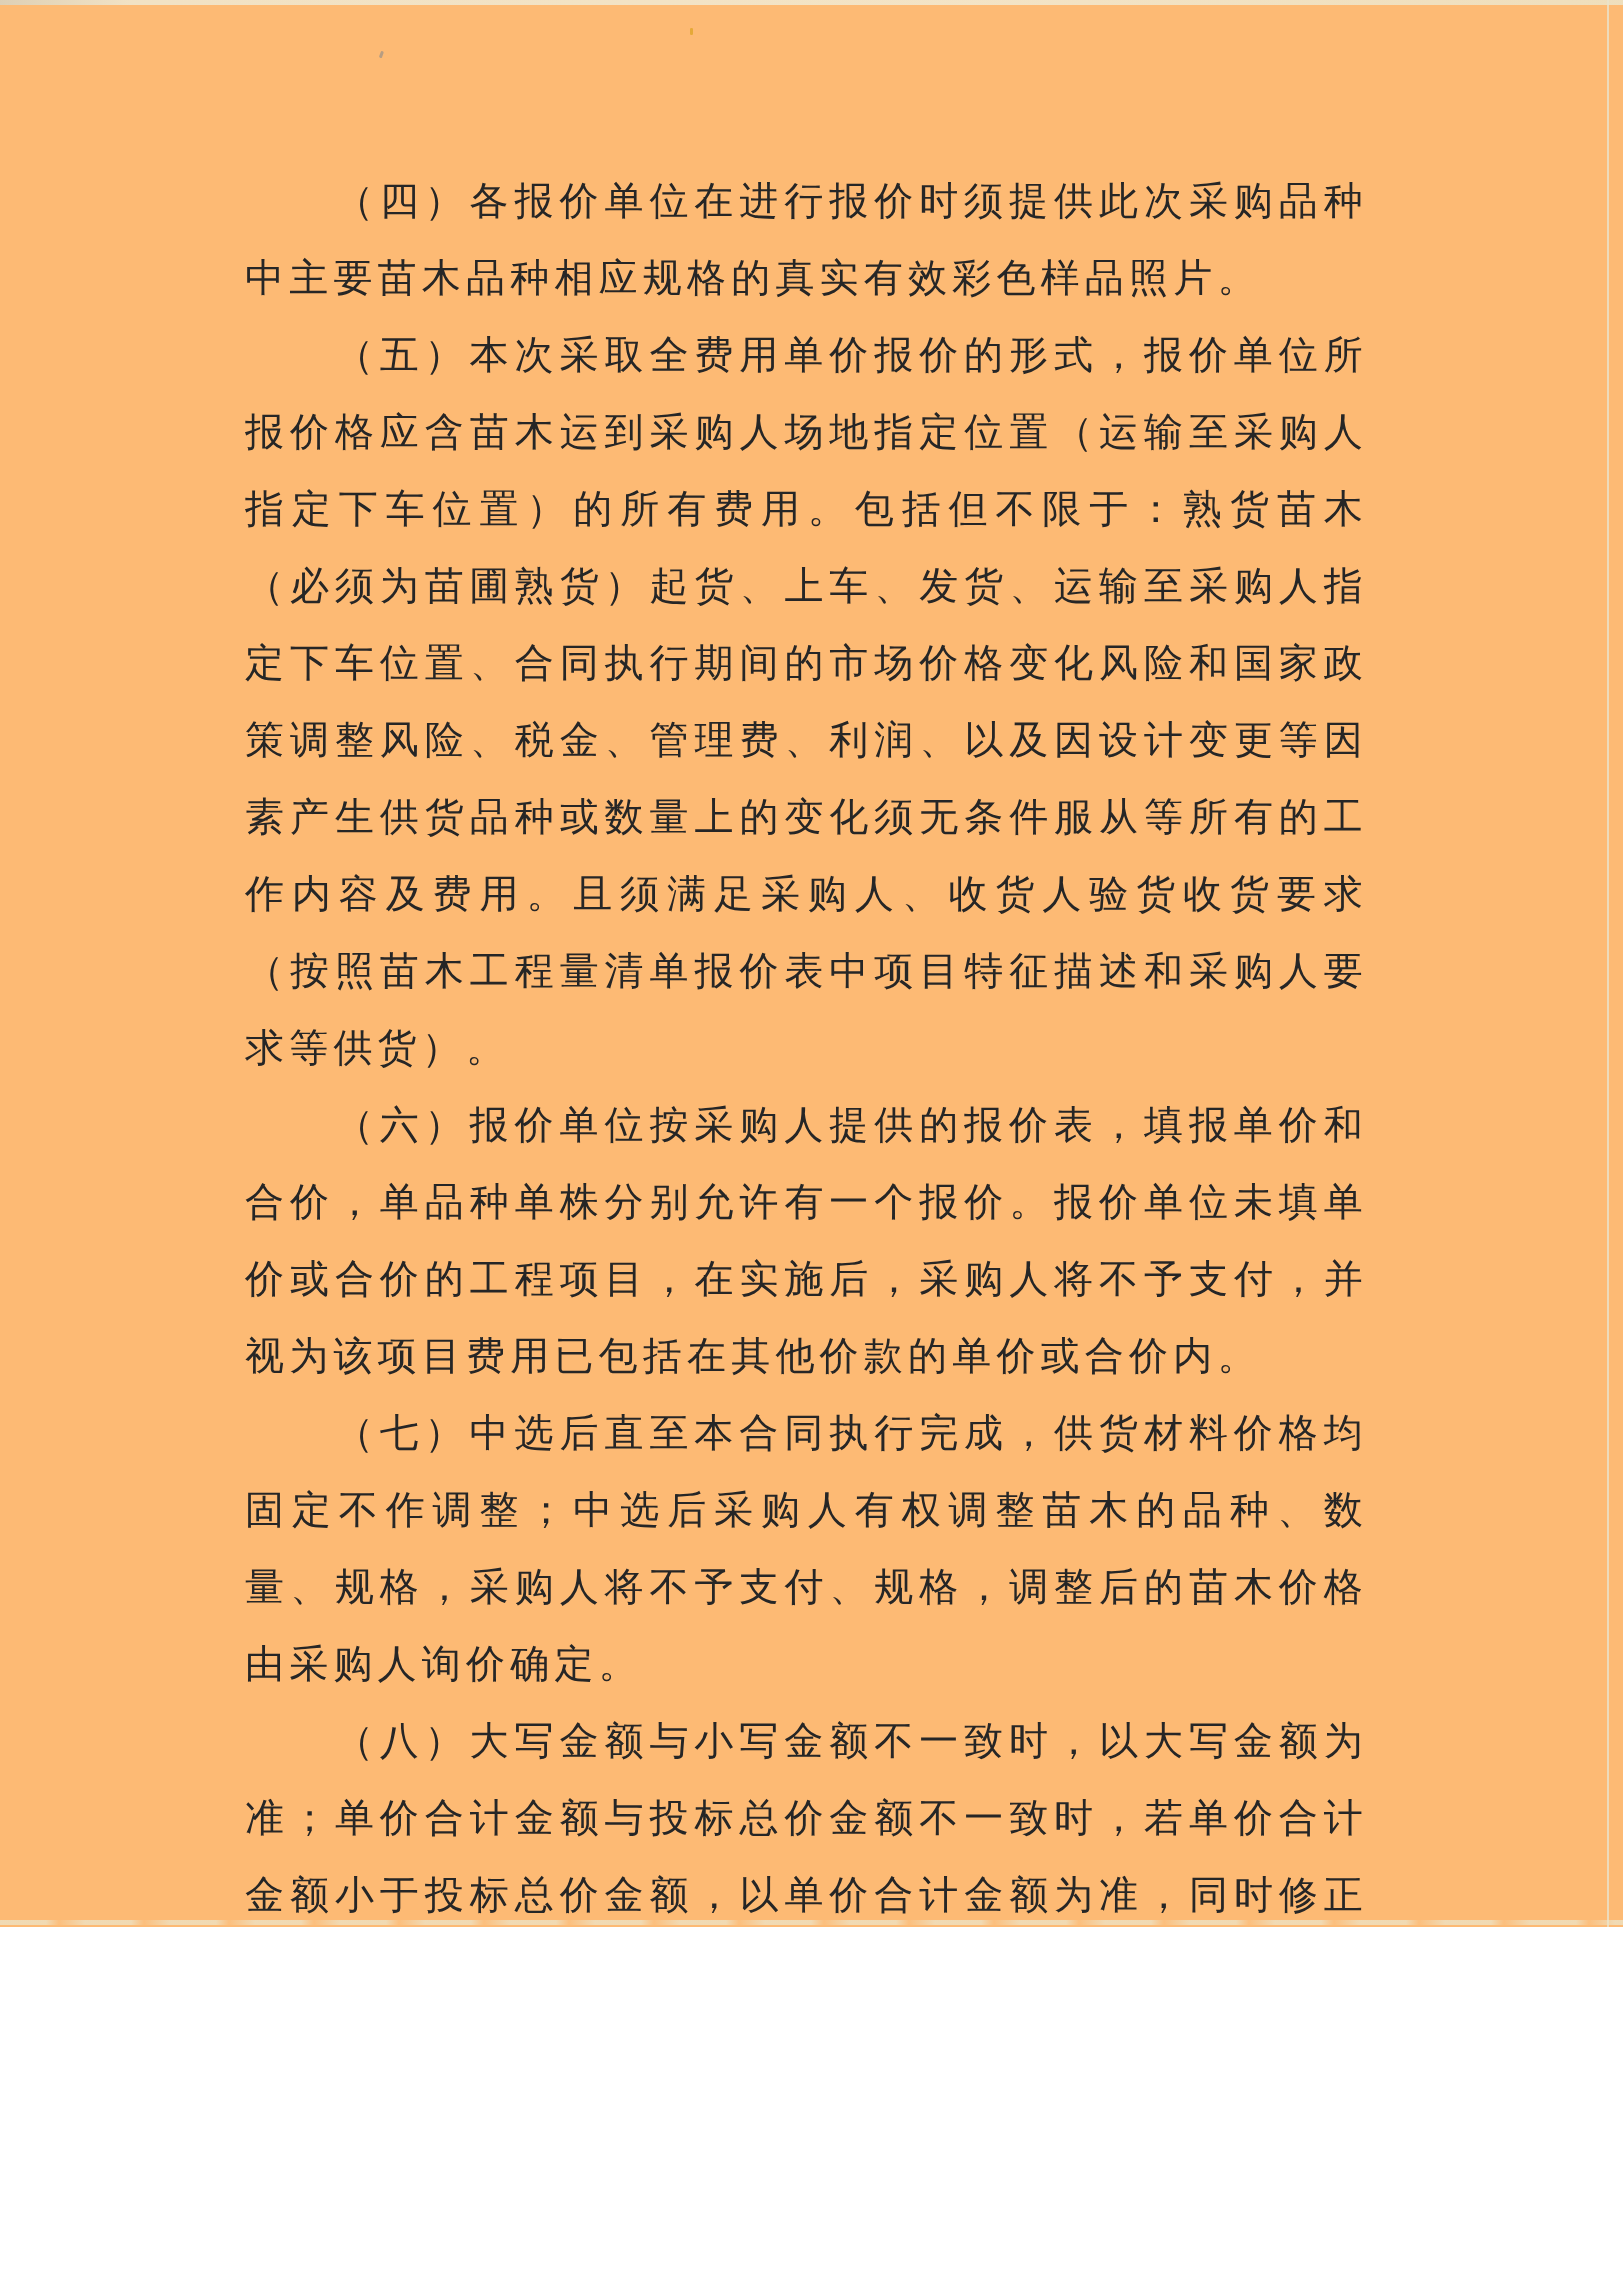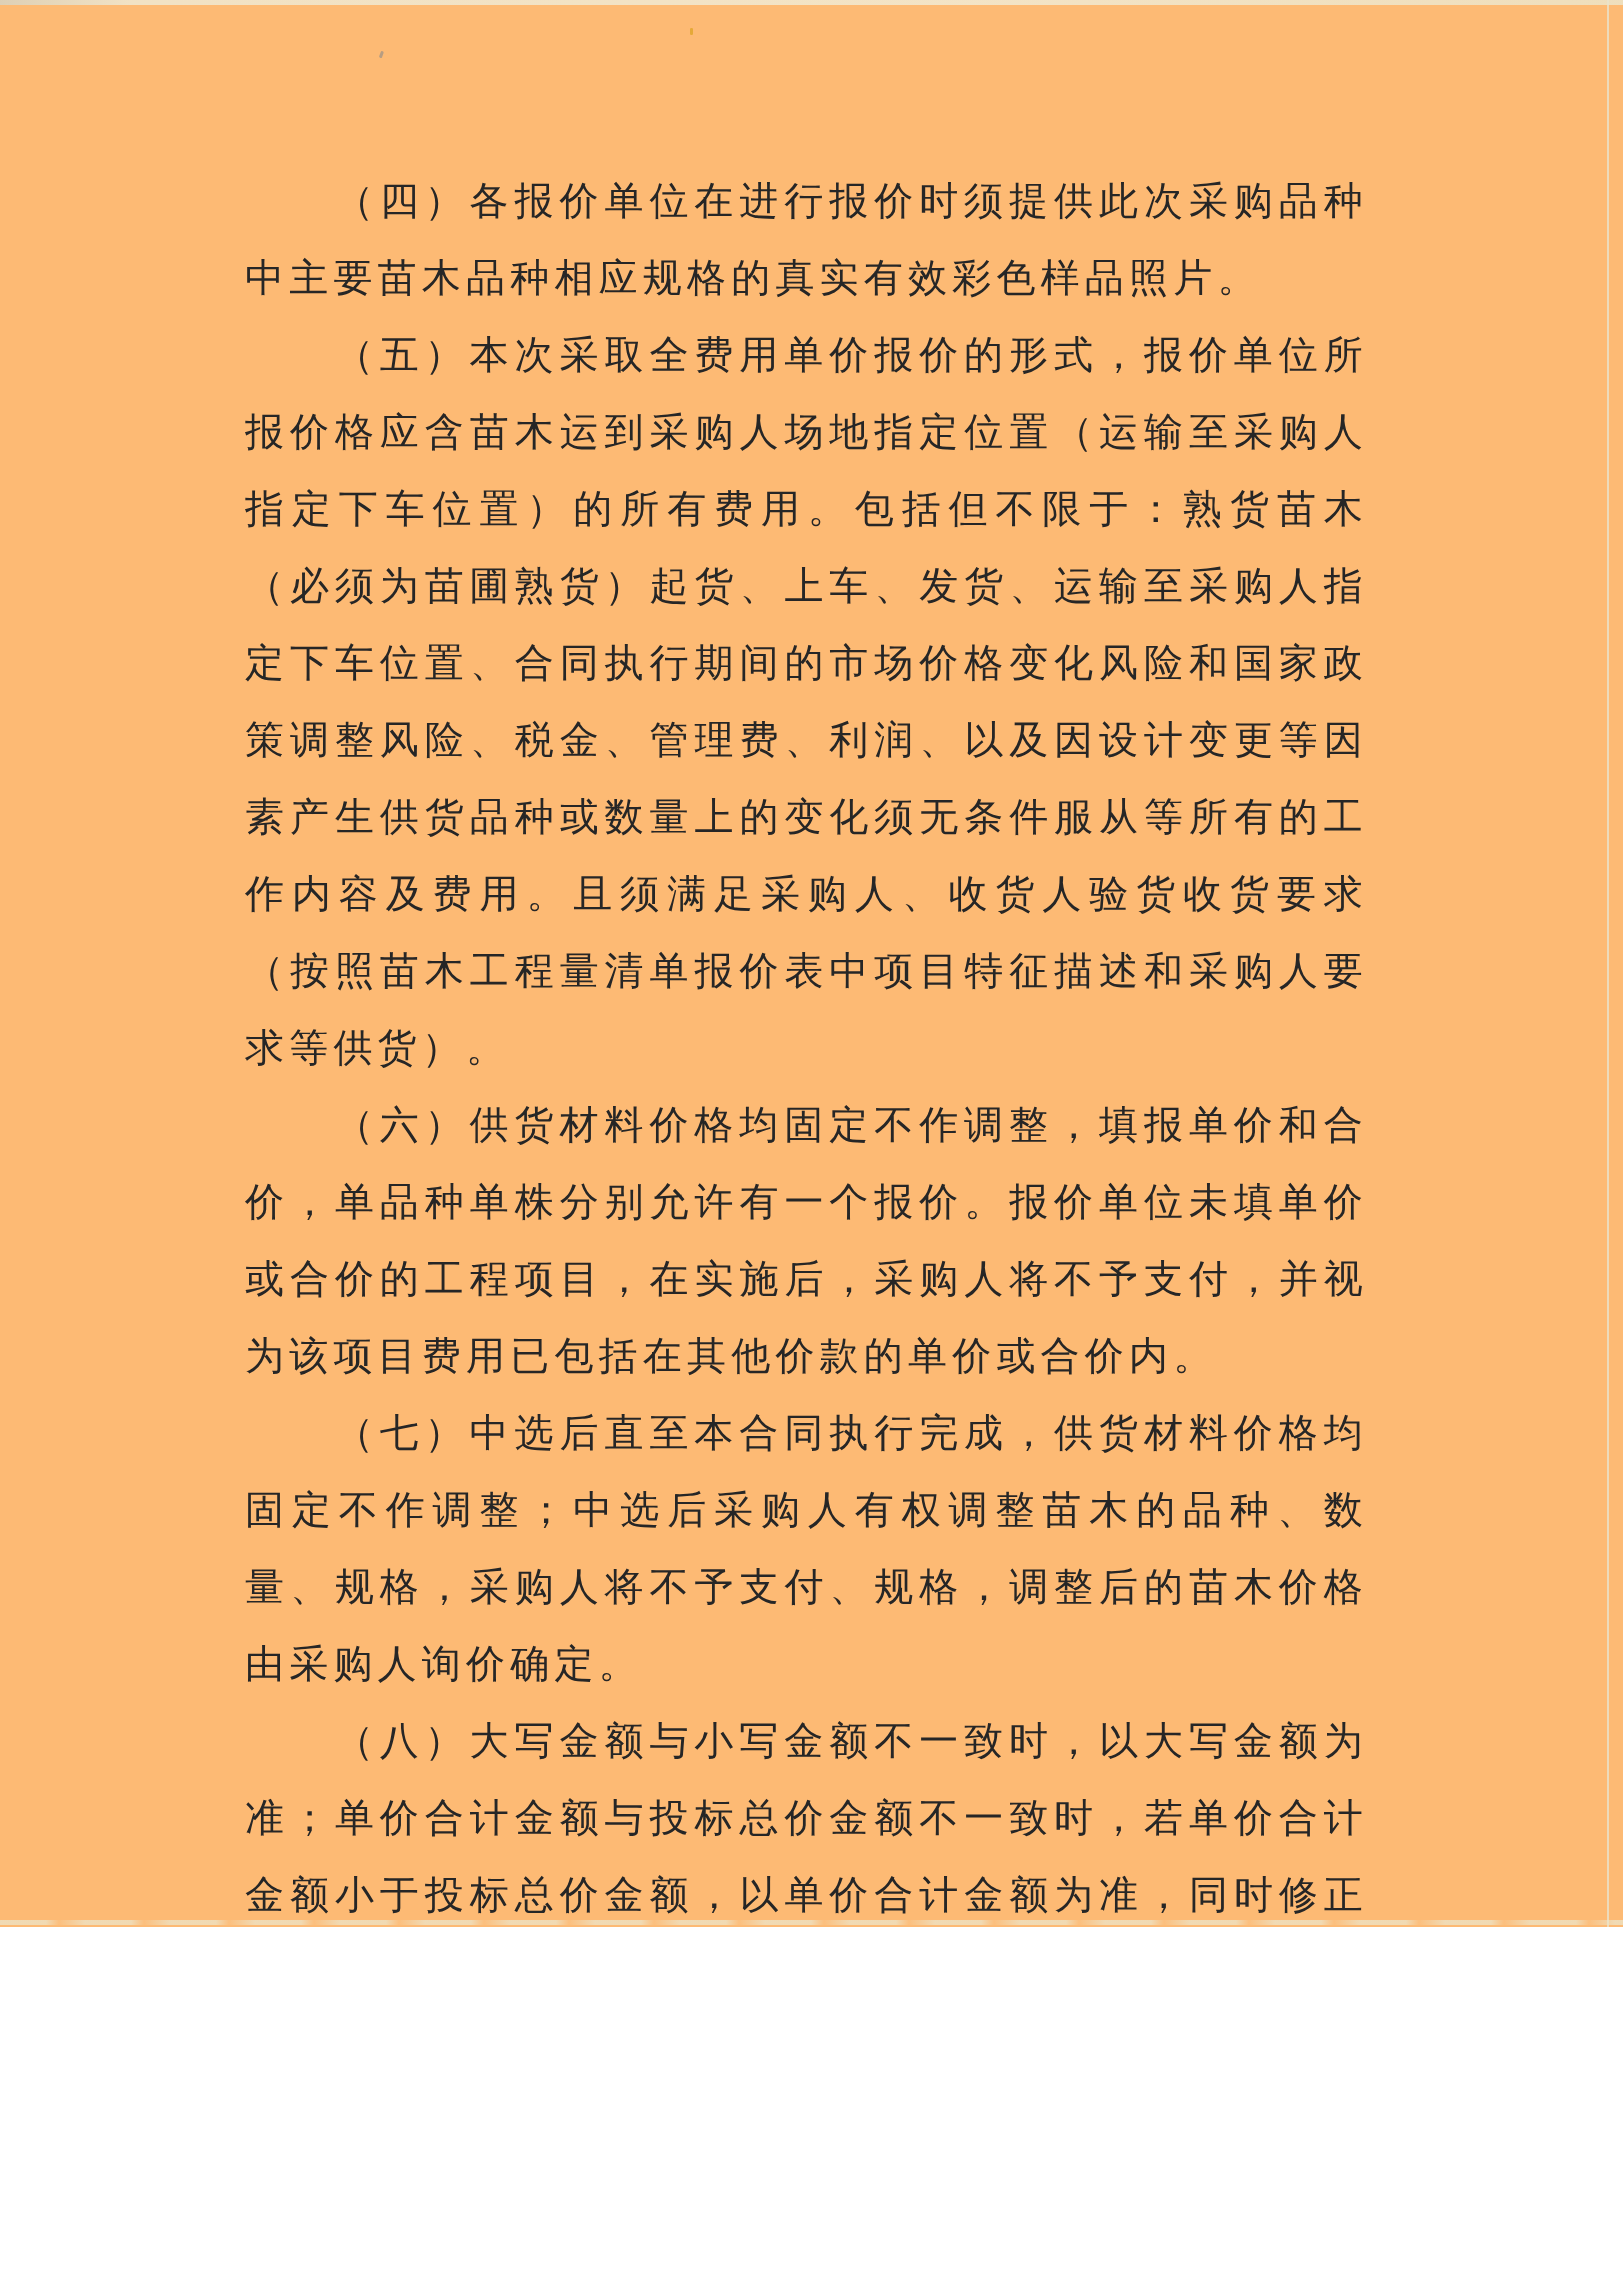--- a/index.html
+++ b/index.html
@@ -63,21 +63,21 @@
   .speck-br{left:1553px;top:2252px;width:10.5px;height:4.6px;background:#ece4c6;opacity:.9;}
 </style>
 </head>
 <body>
 
 <div class="page">
 
   <div class="content">
     <p>（四）各报价单位在进行报价时须提供此次采购品种中主要苗木品种相应规格的真实有效彩色样品照片。</p>
     <p>（五）本次采取全费用单价报价的形式，报价单位所报价格应含苗木运到采购人场地指定位置（运输至采购人指定下车位置）的所有费用。包括但不限于：熟货苗木（必须为苗圃熟货）起货、上车、发货、运输至采购人指定下车位置、合同执行期间的市场价格变化风险和国家政策调整风险、税金、管理费、利润、以及因设计变更等因素产生供货品种或数量上的变化须无条件服从等所有的工作内容及费用。且须满足采购人、收货人验货收货要求（按照苗木工程量清单报价表中项目特征描述和采购人要求等供货）。</p>
-    <p>（六）供货材料价格均固定不作调整，填报单价和合价，单品种单株分别允许有一个报价。报价单位未填单价或合价的工程项目，在实施后，采购人将不予支付，并视为该项目费用已包括在其他价款的单价或合价内。</p>
+    <p>（六）报价单位按采购人提供的报价表，填报单价和合价，单品种单株分别允许有一个报价。报价单位未填单价或合价的工程项目，在实施后，采购人将不予支付，并视为该项目费用已包括在其他价款的单价或合价内。</p>
     <p>（七）中选后直至本合同执行完成，供货材料价格均固定不作调整；中选后采购人有权调整苗木的品种、数量、规格，采购人将不予支付、规格，调整后的苗木价格由采购人询价确定。</p>
     <p>（八）大写金额与小写金额不一致时，以大写金额为准；单价合计金额与投标总价金额不一致时，若单价合计金额小于投标总价金额，以单价合计金额为准，同时修正所报总价，修正后的所报总价作为评选价；若单价合计金额大于投标总价金额，以投标总价金额为准，同时按同比例下浮修正所报单价。</p>
   </div>
 
   <div class="footer">第 3 页 共 9 页</div>
 
   <div class="edge-top"></div>
   <div class="edge-right"></div>
   <div class="edge-bottom"></div>
   <div class="speck speck-orange"></div>

